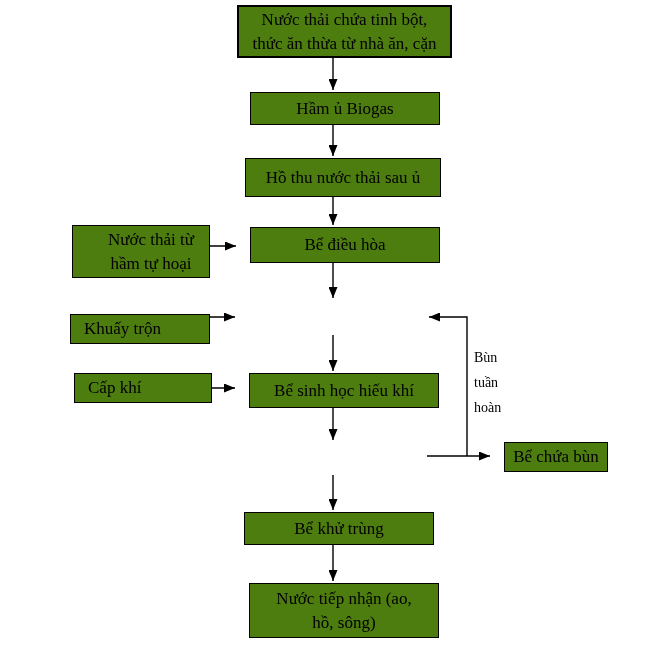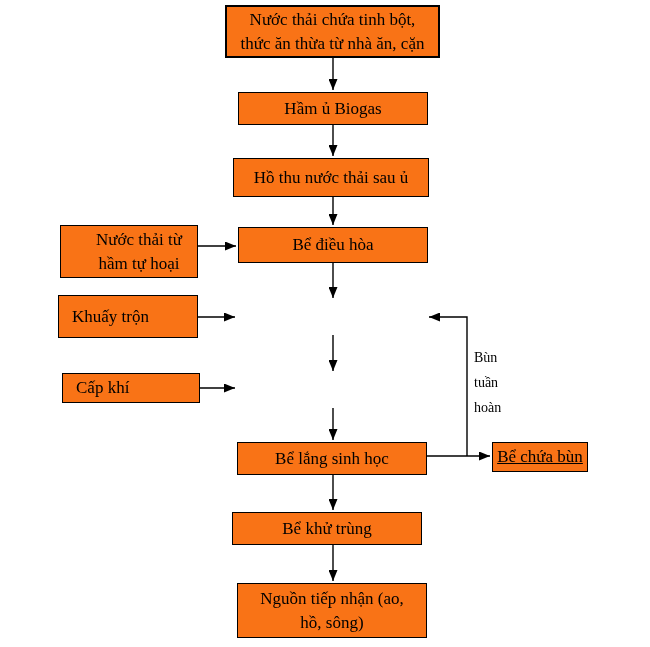--- a/index.html
+++ b/index.html
@@ -24,29 +24,30 @@
   }
   .arrows line, .arrows path {
     stroke: #000000;
     stroke-width: 1.4;
     fill: none;
   }
   .node {
     position: absolute;
     box-sizing: border-box;
     border: 1.5px solid #000000;
-    background: #f97316;
+    background: #4d7c0f;
     display: flex;
     align-items: center;
     justify-content: center;
     text-align: center;
     font-size: 17px;
     line-height: 24px;
     white-space: pre-line;
     z-index: 2;
+    margin-left: 12px;
   }
   .node--thick {
     border-width: 2px;
   }
   .node--left {
     justify-content: flex-start;
     text-align: left;
     padding-left: 13px;
   }
   .float-label {
@@ -87,34 +88,34 @@
   <div class="node node--thick" style="left:225px;top:5px;width:215px;height:53px;">Nước thải chứa tinh bột,
 thức ăn thừa từ nhà ăn, cặn</div>
 
   <div class="node" style="left:238px;top:92px;width:190px;height:33px;">Hầm ủ Biogas</div>
 
   <div class="node" style="left:233px;top:158px;width:196px;height:39px;">Hồ thu nước thải sau ủ</div>
 
   <div class="node" style="left:238px;top:227px;width:190px;height:36px;">Bể điều hòa</div>
 
 
+  <div class="node" style="left:237px;top:373px;width:190px;height:35px;">Bể sinh học hiếu khí</div>
 
-  <div class="node" style="left:237px;top:442px;width:190px;height:33px;">Bể lắng sinh học</div>
 
   <div class="node" style="left:232px;top:512px;width:190px;height:33px;">Bể khử trùng</div>
 
-  <div class="node" style="left:237px;top:583px;width:190px;height:55px;">Nguồn tiếp nhận (ao,
+  <div class="node" style="left:237px;top:583px;width:190px;height:55px;">Nước tiếp nhận (ao,
 hồ, sông)</div>
 
   <div class="node" style="left:60px;top:225px;width:138px;height:53px;padding-left:20px;">Nước thải từ
 hầm tự hoại</div>
 
-  <div class="node node--left" style="left:58px;top:295px;width:140px;height:43px;">Khuấy trộn</div>
+  <div class="node node--left" style="left:58px;top:314px;width:140px;height:30px;">Khuấy trộn</div>
 
   <div class="node node--left" style="left:62px;top:373px;width:138px;height:30px;">Cấp khí</div>
 
-  <div class="node" style="left:492px;top:442px;width:96px;height:30px;text-decoration:underline;">Bể chứa bùn</div>
+  <div class="node" style="left:492px;top:442px;width:104px;height:30px;">Bể chứa bùn</div>
 
   <div class="float-label" style="left:474px;top:345px;">Bùn
 tuần
 hoàn</div>
 
 </div>
 
 </body></html>

